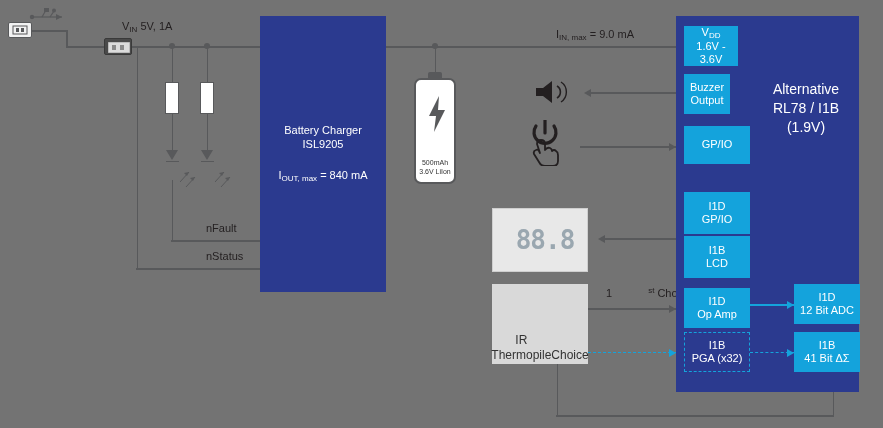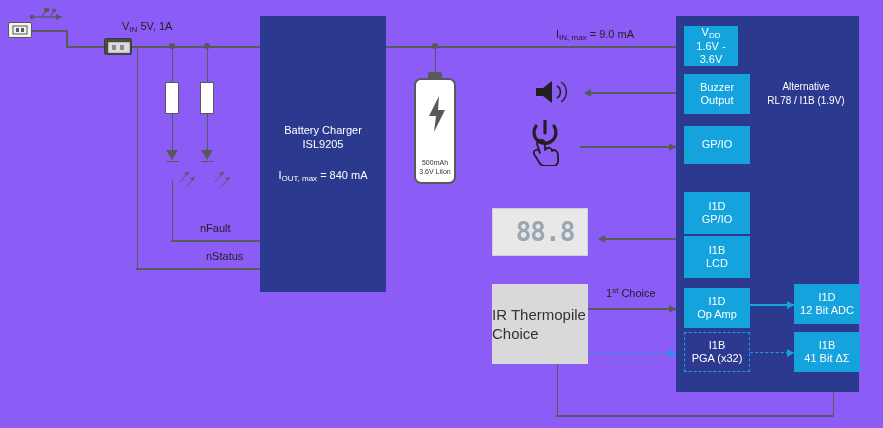--- a/index.html
+++ b/index.html
@@ -4,21 +4,21 @@
 <style>
   html, body {
     margin: 0;
     padding: 0;
     background: #ffffff;
   }
   #root {
     position: relative;
     width: 883px;
     height: 428px;
-    background: #8b5cf6;
+    background: #737373;
     font-family: "Liberation Sans", sans-serif;
     overflow: hidden;
   }
   .abs { position: absolute; box-sizing: border-box; }
 
   
   .blue-box {
     background: #2b3a8f;
     color: #ffffff;
     display: flex;
@@ -41,25 +41,25 @@
   }
   .cyan-box.dashed {
     background: #2b3a8f;
     border: 1.5px dashed #14a3dc;
     color: #ffffff;
   }
   .gray-box {
     background: #d9d9d9;
     color: #333333;
     display: flex;
-    flex-direction: column;
-    align-items: flex-start;
+    flex-direction: row;
+    align-items: flex-end;
     justify-content: center;
     text-align: center;
-    font-size: 15px;
+    font-size: 12px;
     line-height: 1.3;
   }
   .label {
     color: #231f20;
     font-size: 11px;
     white-space: nowrap;
   }
   .wire {
     background: #58595b;
   }
@@ -153,21 +153,21 @@
     align-items: center;
   }
   .seg-digit {
     color: #9aa7b0;
     font-family: "DejaVu Sans Mono", monospace;
     font-size: 26px;
     font-weight: bold;
     letter-spacing: -1px;
   }
   .sub { font-size: 8px; vertical-align: -2px; }
-  .sup { font-size: 8px; vertical-align: 4px; }
+  .sup { font-size: 8px; vertical-align: 4px; margin-left: 36px; }
 </style>
 </head>
 <body>
 
 <div id="root">
 
   <div class="abs usb-plug" style="left:8px; top:22px; width:24px; height:16px;">
     <svg width="20" height="12" viewBox="0 0 20 12" style="position:absolute;left:1px;top:1px;">
       <rect x="3" y="2" width="14" height="8" fill="none" stroke="#58595b" stroke-width="1"></rect>
       <rect x="6" y="4" width="3" height="4" fill="#58595b"></rect>
@@ -231,21 +231,21 @@
     <svg width="22" height="20" viewBox="0 0 22 20">
       <line x1="0" y1="14" x2="9" y2="4" stroke="#58595b" stroke-width="1"></line>
       <polygon points="9,4 4,5 7,8" fill="#58595b"></polygon>
       <line x1="6" y1="19" x2="15" y2="9" stroke="#58595b" stroke-width="1"></line>
       <polygon points="15,9 10,10 13,13" fill="#58595b"></polygon>
     </svg>
   </div>
 
   <div class="abs wire wire-h" style="left:171px; top:240px; width:89px; height:1.5px;"></div>
   <div class="abs wire wire-v" style="left:171.5px; top:180px; height:61px;"></div>
-  <div class="abs label" style="left:200px; top:222px;">nFault</div>
+  <div class="abs label" style="left:206px; top:222px;">nFault</div>
 
   <div class="abs wire wire-h" style="left:136px; top:268px; width:124px; height:1.5px;"></div>
   <div class="abs wire wire-v" style="left:136.5px; top:46px; height:223px;"></div>
   <div class="abs label" style="left:206px; top:250px;">nStatus</div>
 
   <div class="abs blue-box" style="left:260px; top:16px; width:126px; height:276px; font-size:11px;">
     <div>Battery Charger</div>
     <div style="margin-bottom:18px;">ISL9205</div>
     <div>
       <span>I</span><span class="sub">OUT, max</span><span> = 840 mA</span>
@@ -282,21 +282,21 @@
   <div class="abs" style="left:528px; top:120px;">
     <svg width="40" height="46" viewBox="0 0 40 46">
       <path d="M8 6 A11 11 0 1 0 26 6" fill="none" stroke="#231f20" stroke-width="3.2" stroke-linecap="round"></path>
       <line x1="17" y1="0" x2="17" y2="13" stroke="#231f20" stroke-width="3.2" stroke-linecap="round"></line>
       <path d="M9 24 q0 -4 4 -4 q4 0 4 4 l0 6 q2 -3 5 -2 q2 1 2 3 q2 -2 4 0 q2 1 2 4 l0 6 q0 5 -5 5 l-8 0 q-4 0 -6 -4 l-5 -8 q-1 -3 2 -4 q2 -1 3 1 l1 2 z" fill="none" stroke="#231f20" stroke-width="1.8" stroke-linejoin="round"></path>
     </svg>
   </div>
   <div class="abs wire wire-h" style="left:580px; top:146px; width:96px; height:1.5px;"></div>
   <div class="abs arrow-right" style="left:669px; top:143px;"></div>
 
-  <div class="abs lcd" style="left:492px; top:208px; width:96px; height:48px;padding-left:10px;">
+  <div class="abs lcd" style="left:492px; top:208px; width:96px; height:64px;padding-left:10px;">
     <div class="lcd-inner">
       <span class="seg-digit">88.8</span>
     </div>
   </div>
   <div class="abs wire wire-h" style="left:600px; top:238px; width:76px; height:1.5px;"></div>
   <div class="abs arrow-left" style="left:598px; top:235px;"></div>
 
   <div class="abs gray-box" style="left:492px; top:284px; width:96px; height:80px;">
     <div>IR Thermopile</div>
     <div>Choice</div>
@@ -311,33 +311,33 @@
   <div class="abs wire-dash-h" style="left:588px; top:352px; width:88px;"></div>
   <div class="abs arrow-right cyan" style="left:669px; top:349px;"></div>
 
   <div class="abs wire wire-v" style="left:556.5px; top:364px; height:52px;"></div>
   <div class="abs wire wire-h" style="left:556px; top:415px; width:278px; height:1.5px;"></div>
   <div class="abs wire wire-v" style="left:833px; top:370px; height:46px;"></div>
   <div class="abs arrow-up" style="left:829px; top:364px; border-left:4px solid transparent;border-right:4px solid transparent;border-bottom:7px solid #58595b;"></div>
 
   <div class="abs" style="left:676px; top:16px; width:183px; height:376px; background:#2b3a8f;"></div>
 
-  <div class="abs" style="left:752px; top:80px; width:108px; text-align:center; color:#ffffff; font-size:10px; line-height:1.35;">
+  <div class="abs" style="left:752px; top:80px; width:108px; text-align:center; color:#ffffff; font-size:14px; line-height:1.35;">
     <div>Alternative</div>
     <div>RL78 / I1B (1.9V)</div>
   </div>
 
   <div class="abs cyan-box" style="left:684px; top:26px; width:54px; height:40px;">
     <div>
       <span>V</span><span class="sub">DD</span>
     </div>
     <div>1.6V - 3.6V</div>
   </div>
 
-  <div class="abs cyan-box" style="left:684px; top:74px; width:66px; height:40px;">
+  <div class="abs cyan-box" style="left:684px; top:74px; width:46px; height:40px;">
     <div>Buzzer</div>
     <div>Output</div>
   </div>
 
   <div class="abs cyan-box" style="left:684px; top:126px; width:66px; height:38px;">
     <div>GP/IO</div>
   </div>
 
   <div class="abs cyan-box" style="left:684px; top:192px; width:66px; height:42px;">
     <div>I1D</div>

